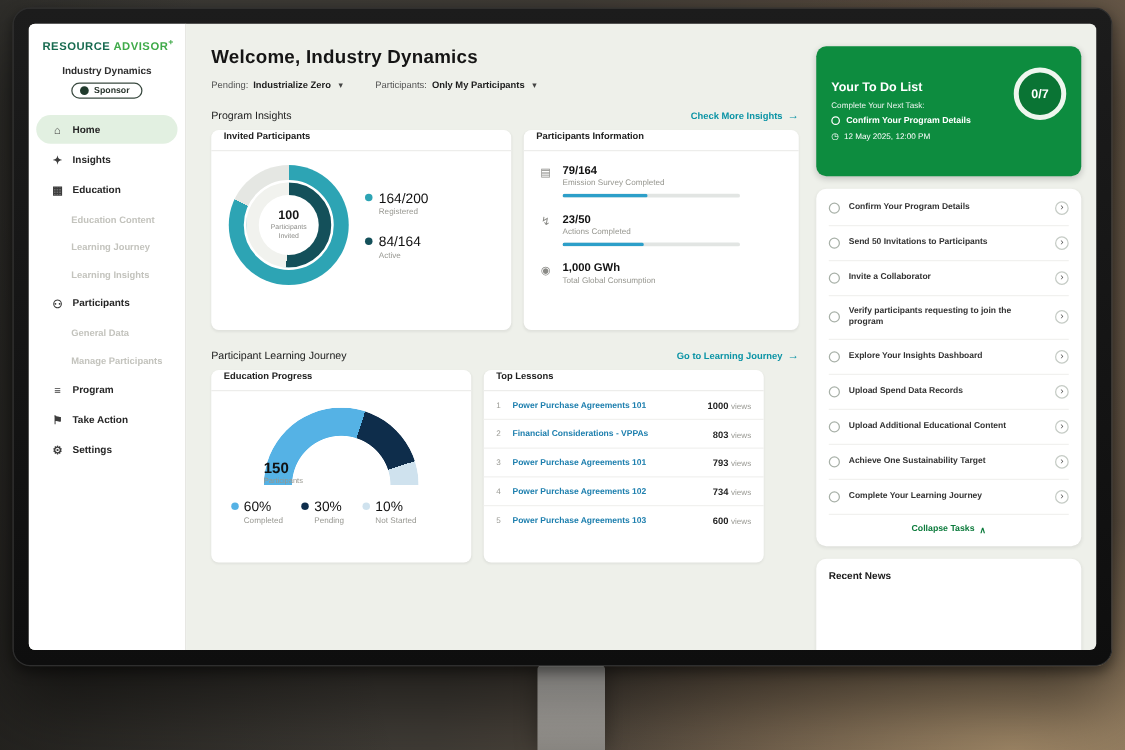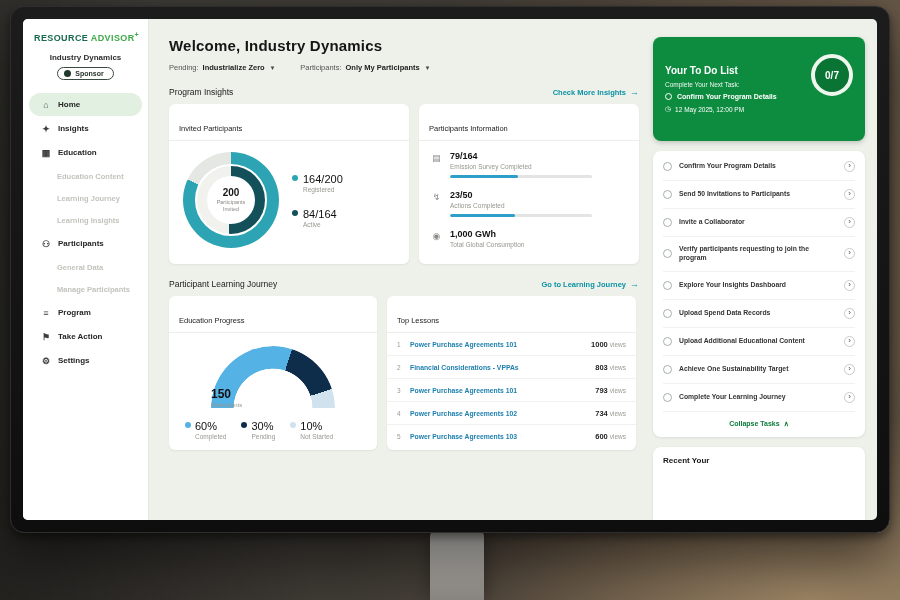--- a/index.html
+++ b/index.html
@@ -41,25 +41,25 @@
   .filters{display:flex;gap:26px;margin-top:9px;align-items:center;}
   .filter{display:flex;align-items:center;gap:4px;font-size:7.5px;color:#555;cursor:pointer;}
   .f-value{font-weight:700;color:#1d1d1d;}
   .caret{font-size:7px;color:#444;margin-left:2px;}
   .sec-head{display:flex;justify-content:space-between;align-items:center;margin-top:15px;width:470px;}
   .sec-title{font-size:8.5px;font-weight:400;color:#1b1b1b;}
   .sec-link{font-size:7.5px;font-weight:700;color:#0a93a5;cursor:pointer;display:flex;gap:4px;align-items:center;text-decoration:none;}
   .arrow{font-size:9px;}
   .cards-row{display:flex;gap:10px;margin-top:7px;width:470px;}
   .card{background:#fff;border-radius:6px;box-shadow:0 1px 2px rgba(40,40,40,0.07);}
-  .card-head{font-size:7.5px;font-weight:400;color:#222;padding:20px 10px 7px;border-bottom:1px solid #ededeb;}
+  .card-head{font-size:7.5px;font-weight:700;color:#222;padding:0 10px 7px;border-bottom:1px solid #ededeb;}
   .card-invited{width:240px;height:160px;}
   .card-info{width:220px;height:160px;}
   .card-edu{width:208px;height:154px;}
-  .card-lessons{width:249px;height:154px;}
+  .card-lessons{width:224px;height:154px;}
 
   
   .donut-body{display:flex;align-items:center;gap:13px;padding:11px 8px 0 14px;}
   .donut{width:96px;height:96px;position:relative;}
   .ring-outer{position:absolute;inset:0;border-radius:50%;}
   .ring-inner{position:absolute;inset:12px;border-radius:50%;border:2px solid #fff;}
   .donut-center{position:absolute;inset:10px;border-radius:50%;background:#fff;display:flex;flex-direction:column;
     align-items:center;justify-content:center;text-align:center;}
   .donut-val{font-size:10px;font-weight:700;color:#161616;}
   .donut-lab{font-size:5.5px;color:#8a8a86;margin-top:1px;line-height:1.25;width:42px;}
@@ -215,21 +215,21 @@
 
         <div class="cards-row">
 
           <div class="card card-invited">
             <div class="card-head">Invited Participants</div>
             <div class="donut-body">
               <div class="donut">
                 <div class="ring-outer" style="background: conic-gradient(rgb(45, 164, 180) 0deg, rgb(45, 164, 180) 82%, rgb(229, 231, 227) 0deg);">
                   <div class="ring-inner" style="background: conic-gradient(rgb(20, 80, 90) 0deg, rgb(20, 80, 90) 51%, rgb(241, 242, 238) 0deg);">
                     <div class="donut-center">
-                      <div class="donut-val">200</div>
+                      <div class="donut-val">100</div>
                       <div class="donut-lab">Participants Invited</div>
                     </div>
                   </div>
                 </div>
               </div>
               <div class="legend-col">
                 <div class="leg">
                   <span class="dot" style="background: rgb(45, 164, 180);"></span>
                   <div>
                     <div class="leg-val">164/200</div>
@@ -419,19 +419,19 @@
             <span class="task-label">Complete Your Learning Journey</span>
             <span class="task-go">›</span>
           </div>
           <div class="collapse">
             <span>Collapse Tasks</span>
             <span>∧</span>
           </div>
         </div>
 
         <div class="news-card">
-          <div class="news-title">Recent Your</div>
+          <div class="news-title">Recent News</div>
         </div>
       </section>
 
     </div>
   </div>
 </div>
 
 </body></html>

